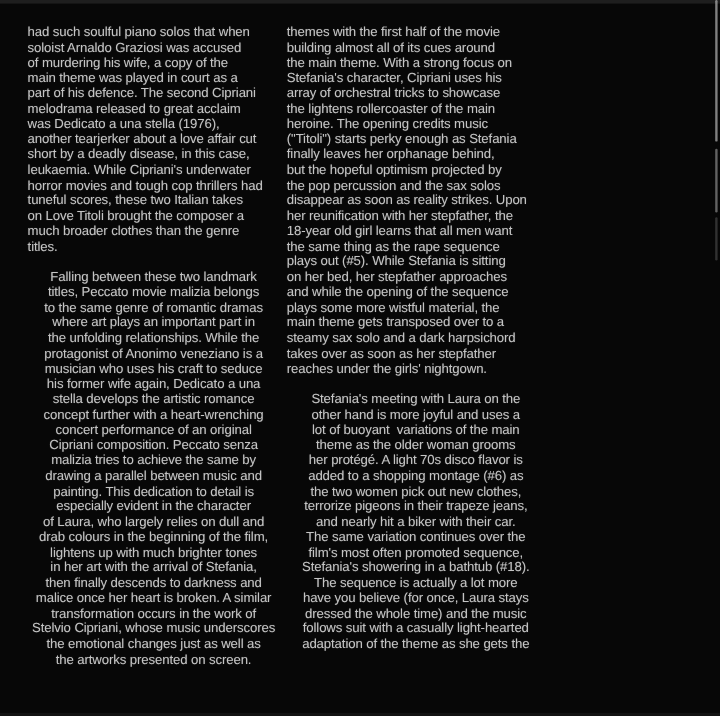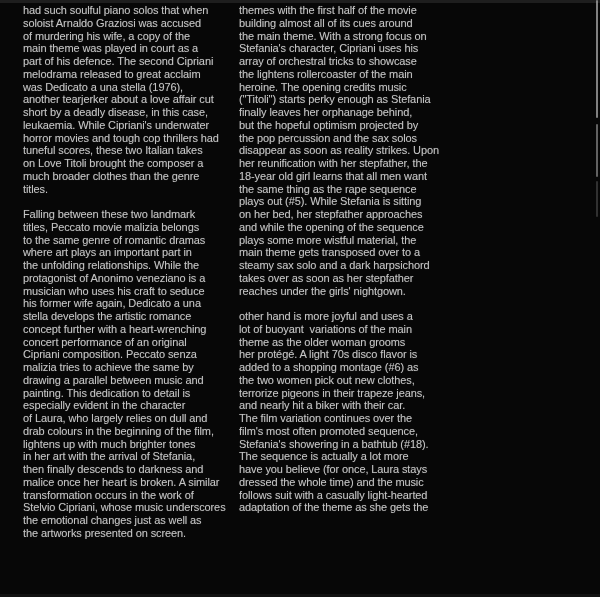--- a/index.html
+++ b/index.html
@@ -31,31 +31,31 @@
     position: absolute;
     width: 2px;
     left: 596px;
     border-radius: 1px;
   }
   .edge-seg.s1 { top: 0;   height: 118px; background: rgba(170,170,170,0.75); }
   .edge-seg.s2 { top: 124px; height: 53px; background: rgba(160,160,160,0.60); }
   .edge-seg.s3 { top: 181px; height: 36px; background: rgba(130,130,130,0.35); }
   .col {
     position: absolute;
-    top: 4px;
+    top: 21px;
     color: var(--text, #c4c4c4);
     font-size: 11px;
     line-height: 12.75px;
     letter-spacing: -0.1px;
     text-shadow: 0 0 1px rgba(255,255,255,0.25);
   }
   .col-left  { left: 23px;  width: 210px; }
   .col-right { left: 239px; width: 215px; }
   .paragraph { margin: 0 0 12.75px 0; }
-  .paragraph:last-child { margin-bottom: 0; }
+  .paragraph:last-child { margin-bottom: 0; text-align: center; }
   .line { white-space: pre; }
 </style>
 </head>
 <body>
 
 <div class="page">
   <div class="top-strip"></div>
 
   <div class="col col-left">
       <div class="paragraph">
@@ -125,29 +125,30 @@
         <div class="line">plays out (#5). While Stefania is sitting</div>
         <div class="line">on her bed, her stepfather approaches</div>
         <div class="line">and while the opening of the sequence</div>
         <div class="line">plays some more wistful material, the</div>
         <div class="line">main theme gets transposed over to a</div>
         <div class="line">steamy sax solo and a dark harpsichord</div>
         <div class="line">takes over as soon as her stepfather</div>
         <div class="line">reaches under the girls' nightgown.</div>
       </div>
       <div class="paragraph">
+        <div class="line">Stefania's meeting with Laura on the</div>
         <div class="line">other hand is more joyful and uses a</div>
         <div class="line">lot of buoyant  variations of the main</div>
         <div class="line">theme as the older woman grooms</div>
         <div class="line">her protégé. A light 70s disco flavor is</div>
         <div class="line">added to a shopping montage (#6) as</div>
         <div class="line">the two women pick out new clothes,</div>
         <div class="line">terrorize pigeons in their trapeze jeans,</div>
         <div class="line">and nearly hit a biker with their car.</div>
-        <div class="line">The film variation continues over the</div>
+        <div class="line">The same variation continues over the</div>
         <div class="line">film's most often promoted sequence,</div>
         <div class="line">Stefania's showering in a bathtub (#18).</div>
         <div class="line">The sequence is actually a lot more</div>
         <div class="line">have you believe (for once, Laura stays</div>
         <div class="line">dressed the whole time) and the music</div>
         <div class="line">follows suit with a casually light-hearted</div>
         <div class="line">adaptation of the theme as she gets the</div>
       </div>
     </div>
 

